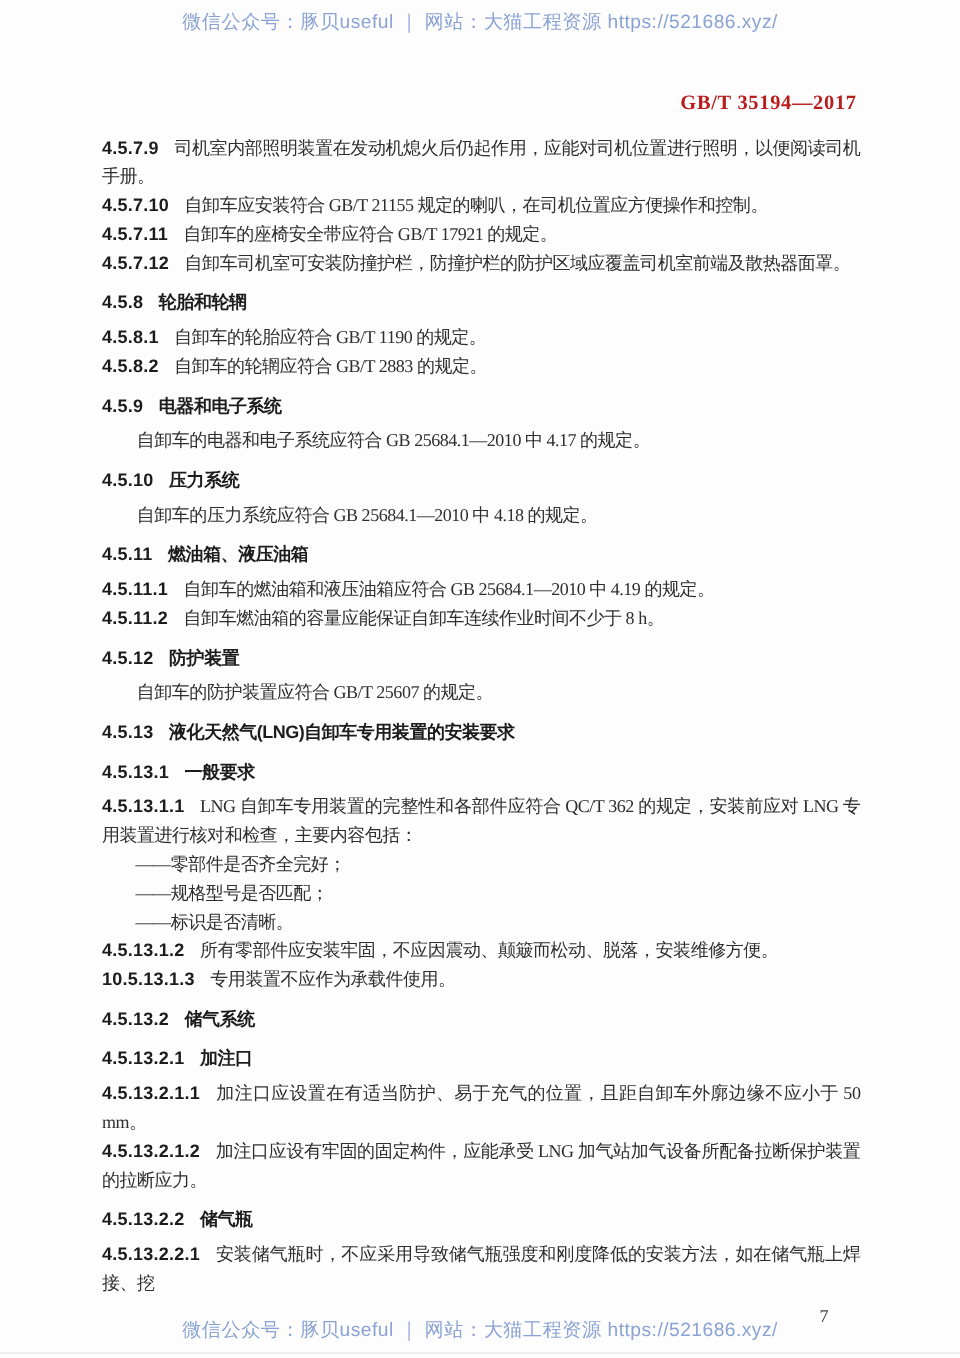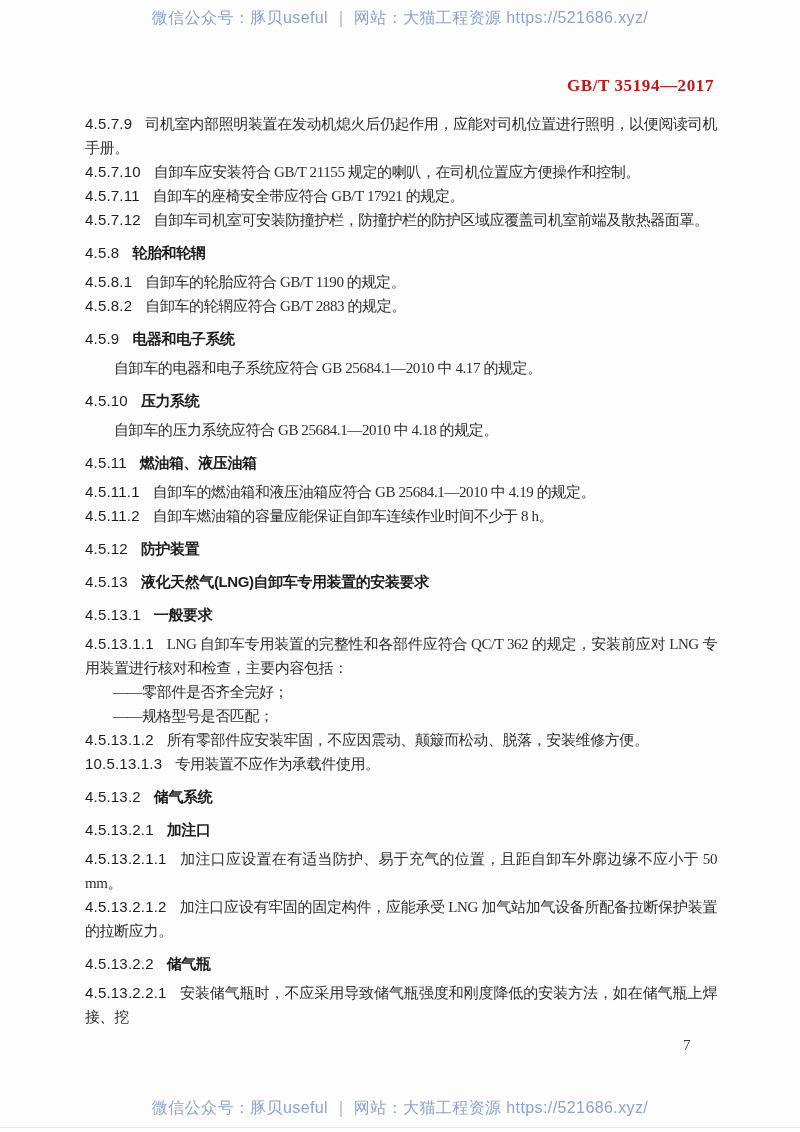--- a/index.html
+++ b/index.html
@@ -36,21 +36,21 @@
     width:632px;
   }
   .content p {
     margin:0;
     font-size:15px;
     line-height:24px;
     letter-spacing:-0.4px;
   }
   .num {
     font-family:"Liberation Sans","DejaVu Sans",sans-serif;
-    font-weight:normal;
+    font-weight:bold;
     color:#1c1c1c;
     letter-spacing:0.2px;
     margin-right:13px;
   }
   .clause { text-align:justify; }
   .heading {
     font-family:"Liberation Sans","DejaVu Sans",sans-serif;
     font-weight:bold;
     color:#1c1c1c;
     margin:9px 0 5px !important;
@@ -87,25 +87,27 @@
       <p class="clause"><span class="num">4.5.8.1</span><span>自卸车的轮胎应符合 GB/T 1190 的规定。</span></p>
       <p class="clause"><span class="num">4.5.8.2</span><span>自卸车的轮辋应符合 GB/T 2883 的规定。</span></p>
       <p class="heading"><span class="num">4.5.9</span><span>电器和电子系统</span></p>
       <p class="para"><span>自卸车的电器和电子系统应符合 GB 25684.1—2010 中 4.17 的规定。</span></p>
       <p class="heading"><span class="num">4.5.10</span><span>压力系统</span></p>
       <p class="para"><span>自卸车的压力系统应符合 GB 25684.1—2010 中 4.18 的规定。</span></p>
       <p class="heading"><span class="num">4.5.11</span><span>燃油箱、液压油箱</span></p>
       <p class="clause"><span class="num">4.5.11.1</span><span>自卸车的燃油箱和液压油箱应符合 GB 25684.1—2010 中 4.19 的规定。</span></p>
       <p class="clause"><span class="num">4.5.11.2</span><span>自卸车燃油箱的容量应能保证自卸车连续作业时间不少于 8 h。</span></p>
       <p class="heading"><span class="num">4.5.12</span><span>防护装置</span></p>
+      <p class="para"><span>自卸车的防护装置应符合 GB/T 25607 的规定。</span></p>
       <p class="heading"><span class="num">4.5.13</span><span>液化天然气(LNG)自卸车专用装置的安装要求</span></p>
       <p class="heading"><span class="num">4.5.13.1</span><span>一般要求</span></p>
       <p class="clause"><span class="num">4.5.13.1.1</span><span>LNG 自卸车专用装置的完整性和各部件应符合 QC/T 362 的规定，安装前应对 LNG 专用装置进行核对和检查，主要内容包括：</span></p>
       <p class="dash"><span>——零部件是否齐全完好；</span></p>
       <p class="dash"><span>——规格型号是否匹配；</span></p>
+      <p class="dash"><span>——标识是否清晰。</span></p>
       <p class="clause"><span class="num">4.5.13.1.2</span><span>所有零部件应安装牢固，不应因震动、颠簸而松动、脱落，安装维修方便。</span></p>
       <p class="clause"><span class="num">10.5.13.1.3</span><span>专用装置不应作为承载件使用。</span></p>
       <p class="heading"><span class="num">4.5.13.2</span><span>储气系统</span></p>
       <p class="heading"><span class="num">4.5.13.2.1</span><span>加注口</span></p>
       <p class="clause"><span class="num">4.5.13.2.1.1</span><span>加注口应设置在有适当防护、易于充气的位置，且距自卸车外廓边缘不应小于 50 mm。</span></p>
       <p class="clause"><span class="num">4.5.13.2.1.2</span><span>加注口应设有牢固的固定构件，应能承受 LNG 加气站加气设备所配备拉断保护装置的拉断应力。</span></p>
       <p class="heading"><span class="num">4.5.13.2.2</span><span>储气瓶</span></p>
       <p class="clause"><span class="num">4.5.13.2.2.1</span><span>安装储气瓶时，不应采用导致储气瓶强度和刚度降低的安装方法，如在储气瓶上焊接、挖</span></p>
     </div>
   <p class="page-num">7</p>

